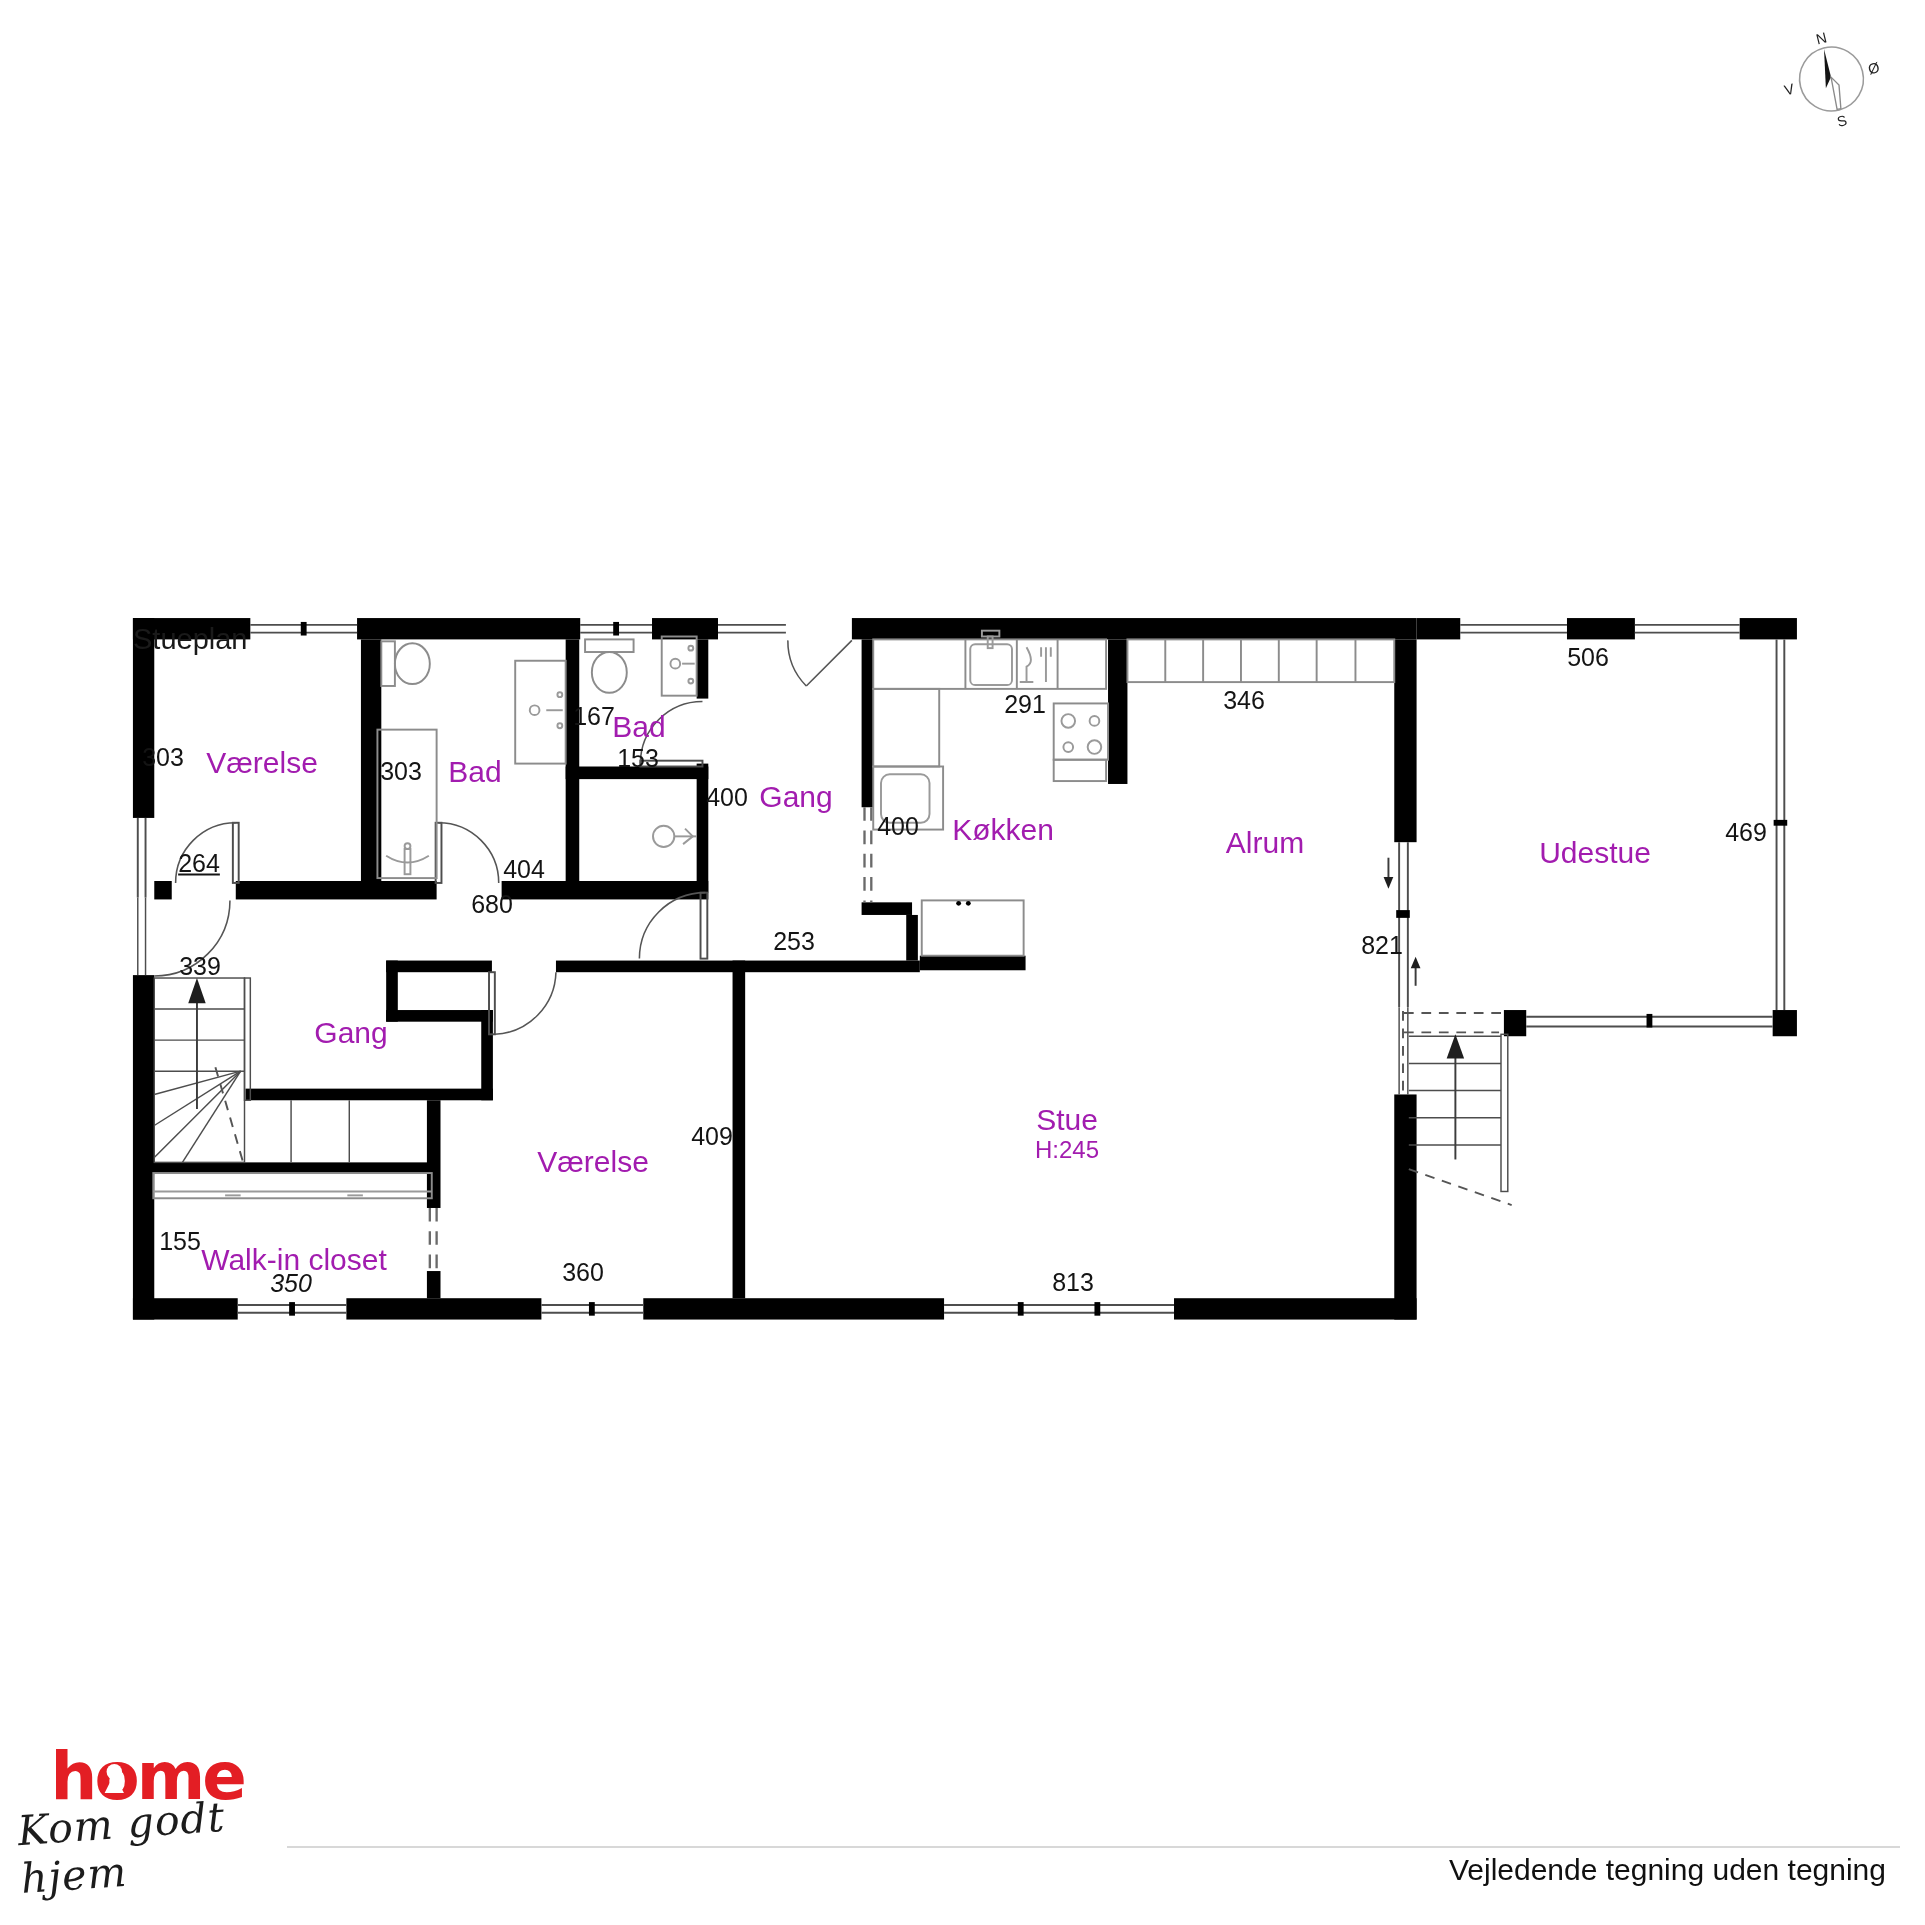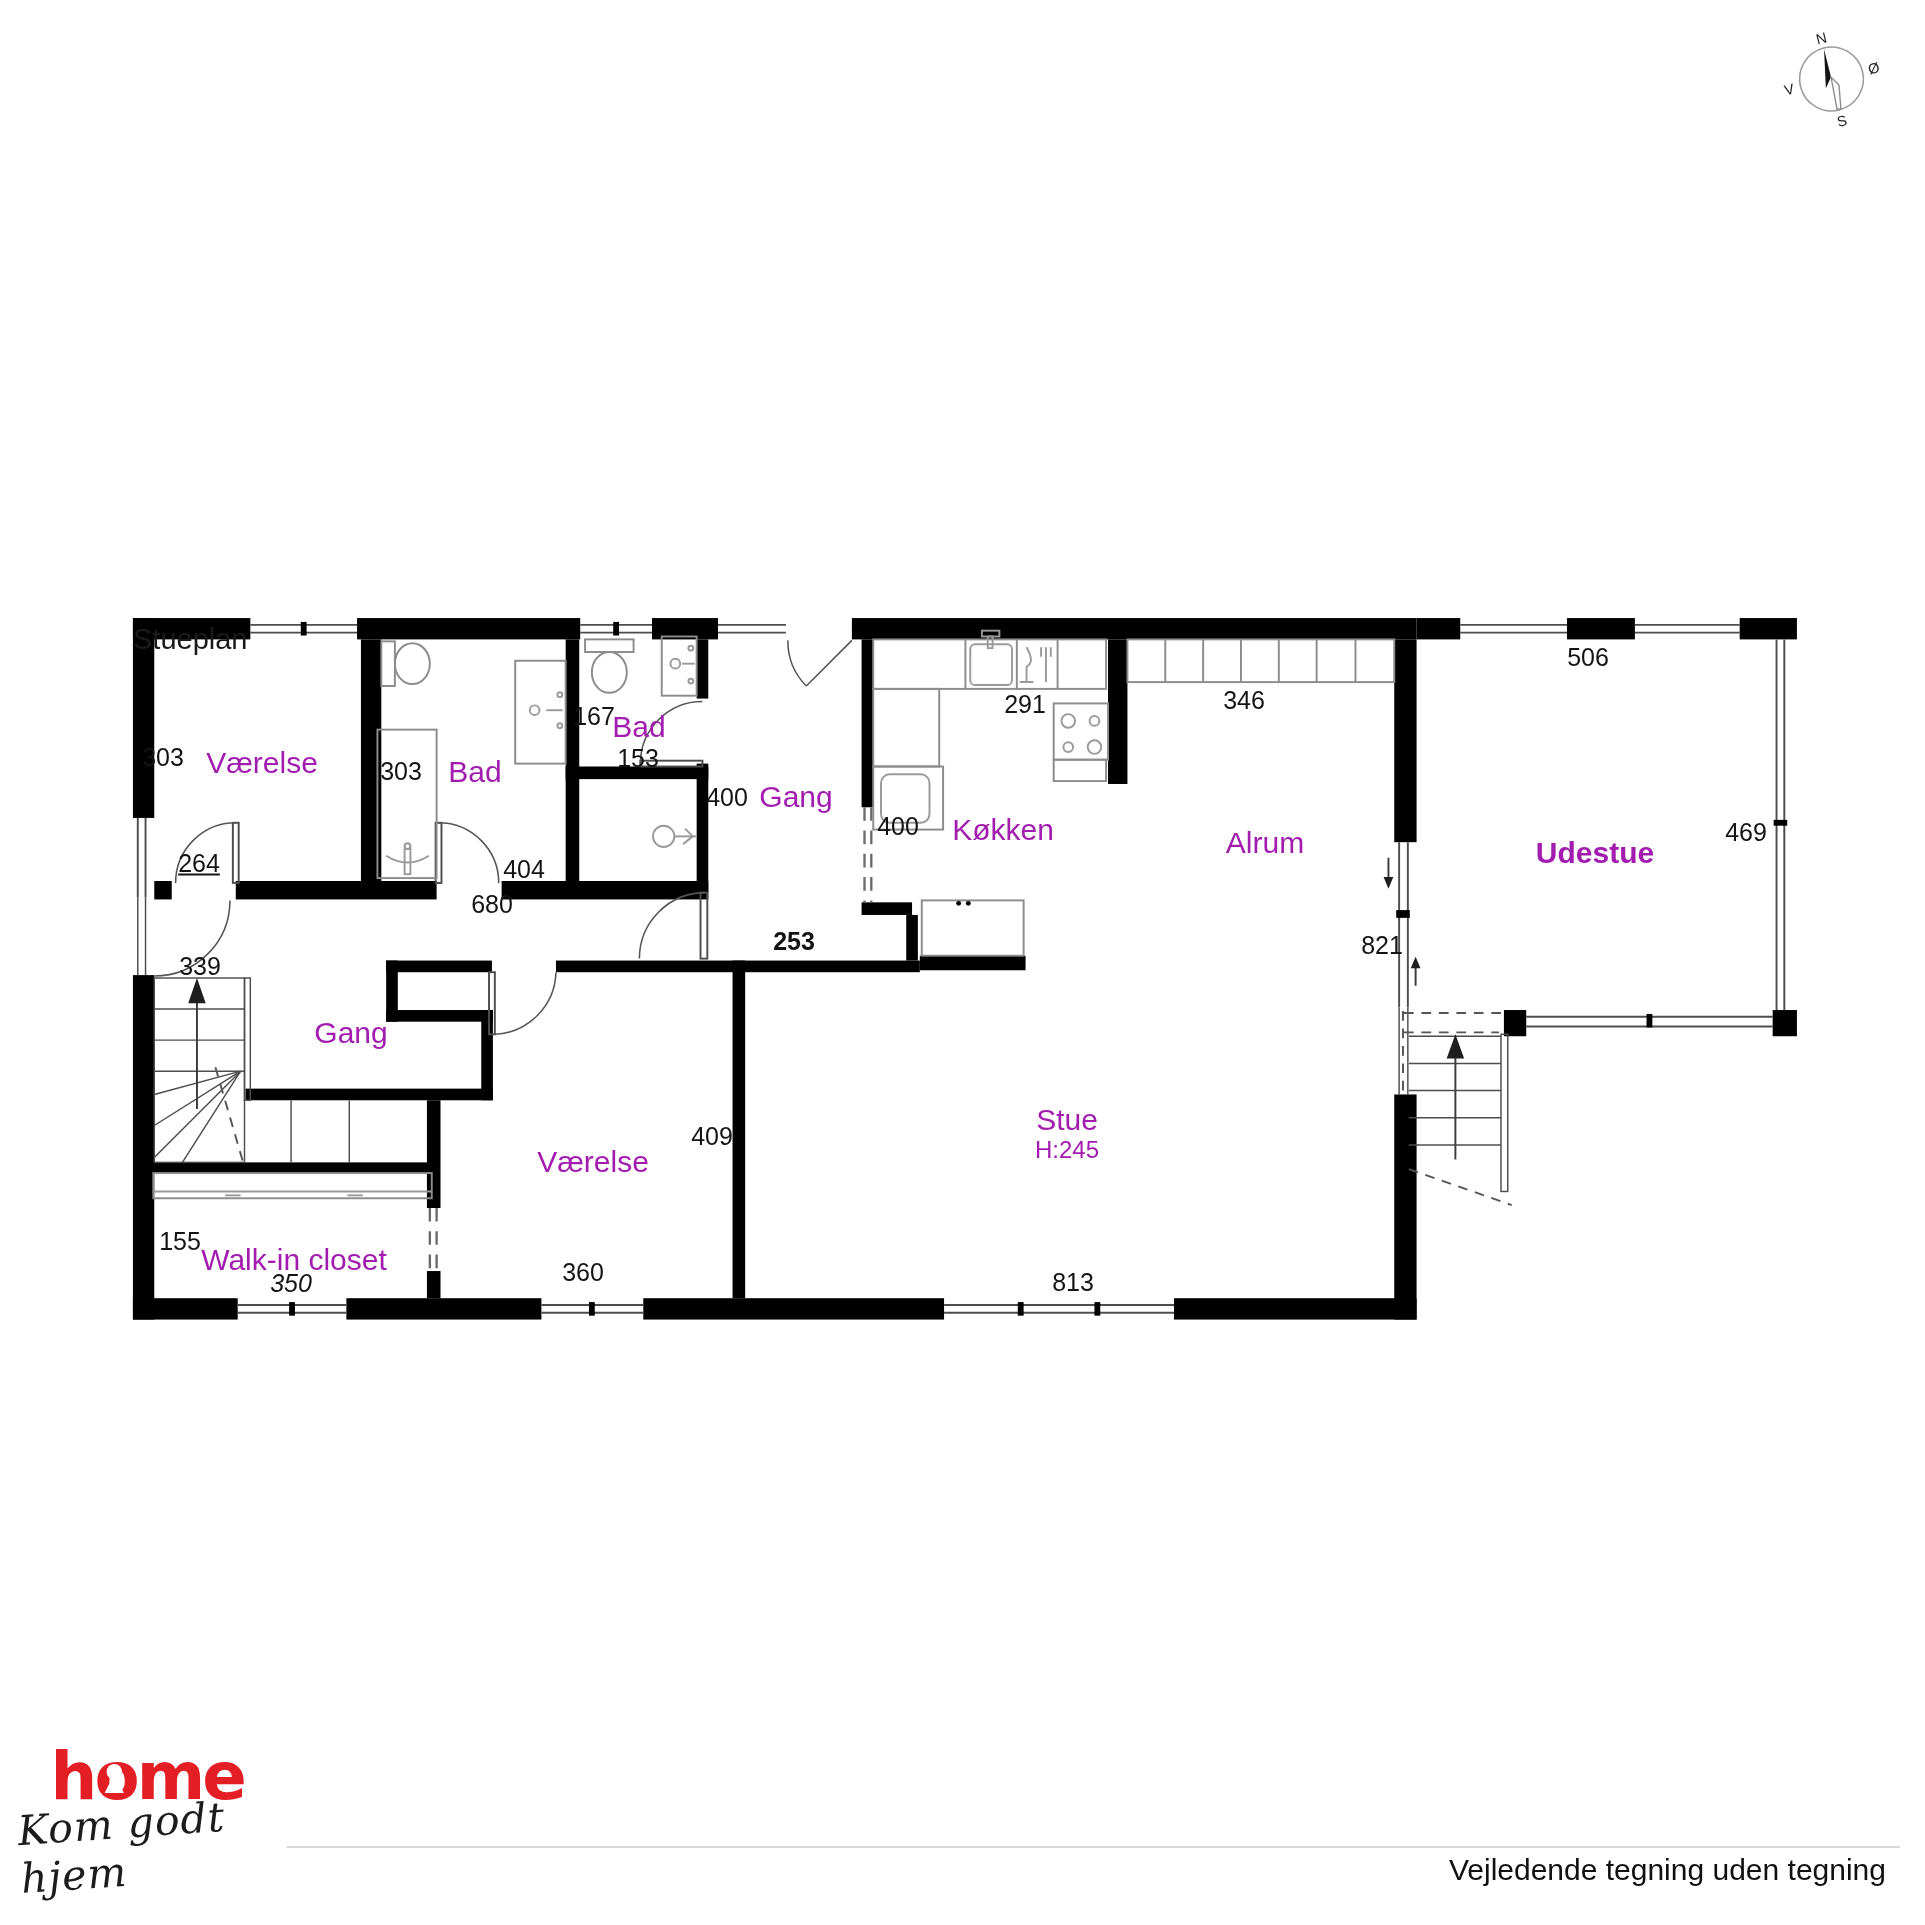--- a/index.html
+++ b/index.html
@@ -323,35 +323,35 @@
 
 <div class="page-title">Stueplan</div>
 
 <div id="labels">
     <div class="room-label" style="left: 262px; top: 739px;">Værelse</div>
     <div class="room-label" style="left: 475px; top: 748px;">Bad</div>
     <div class="room-label" style="left: 639px; top: 703px;">Bad</div>
     <div class="room-label" style="left: 796px; top: 773px;">Gang</div>
     <div class="room-label" style="left: 1003px; top: 806px;">Køkken</div>
     <div class="room-label" style="left: 1265px; top: 819px;">Alrum</div>
-    <div class="room-label" style="left: 1595px; top: 829px; font-weight: bold;">Udestue</div>
+    <div class="room-label" style="left: 1595px; top: 829px;">Udestue</div>
     <div class="room-label" style="left: 1067px; top: 1109px;">Stue<div class="room-sub">H:245</div></div>
     <div class="room-label" style="left: 351px; top: 1009px;">Gang</div>
     <div class="room-label" style="left: 593px; top: 1138px;">Værelse</div>
     <div class="room-label" style="left: 294px; top: 1236px;">Walk-in closet</div>
     <div class="dim-label" style="left: 163px; top: 757px;">303</div>
     <div class="dim-label" style="left: 199px; top: 863px; text-decoration: underline;">264</div>
     <div class="dim-label" style="left: 200px; top: 966px;">339</div>
     <div class="dim-label" style="left: 401px; top: 771px;">303</div>
     <div class="dim-label" style="left: 524px; top: 869px;">404</div>
     <div class="dim-label" style="left: 492px; top: 904px;">680</div>
     <div class="dim-label" style="left: 594px; top: 716px;">167</div>
     <div class="dim-label" style="left: 638px; top: 758px;">153</div>
     <div class="dim-label" style="left: 727px; top: 797px;">400</div>
-    <div class="dim-label" style="left: 794px; top: 941px; font-weight: bold;">253</div>
+    <div class="dim-label" style="left: 794px; top: 941px;">253</div>
     <div class="dim-label" style="left: 985px; top: 704px; margin-left: 40px;">291</div>
     <div class="dim-label" style="left: 898px; top: 826px;">400</div>
     <div class="dim-label" style="left: 1244px; top: 700px;">346</div>
     <div class="dim-label" style="left: 1588px; top: 657px;">506</div>
     <div class="dim-label" style="left: 1746px; top: 832px;">469</div>
     <div class="dim-label" style="left: 1382px; top: 945px;">821</div>
     <div class="dim-label" style="left: 1073px; top: 1282px;">813</div>
     <div class="dim-label" style="left: 712px; top: 1136px;">409</div>
     <div class="dim-label" style="left: 583px; top: 1272px;">360</div>
     <div class="dim-label" style="left: 180px; top: 1241px;">155</div>

